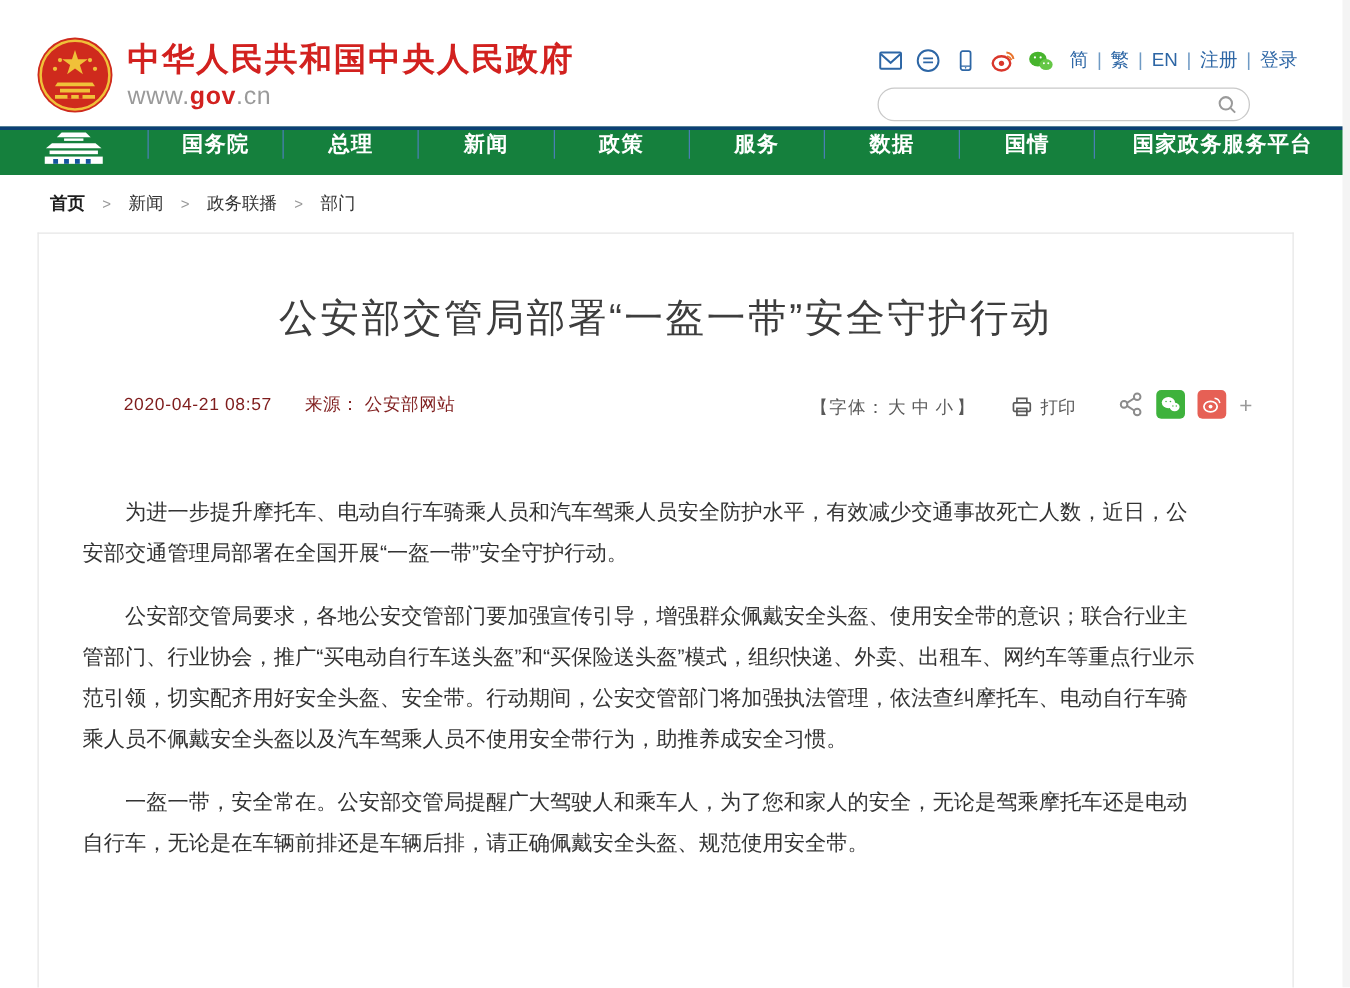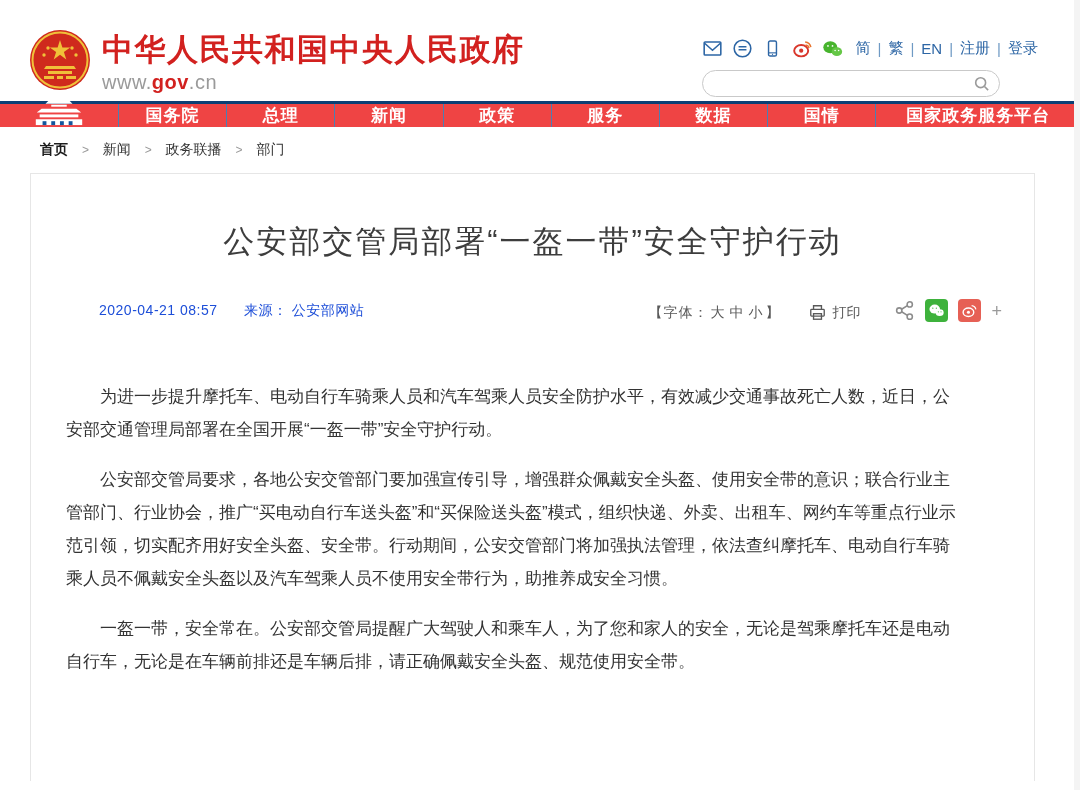--- a/index.html
+++ b/index.html
@@ -10,59 +10,59 @@
     font-family:"Liberation Sans","DejaVu Sans",sans-serif;
     color:#333;
     position:relative;
   }
 
   
   .header { height:101px; position:relative; background:#fff; }
   .brand { position:absolute; left:28px; top:28px; display:flex; align-items:flex-start; }
   .emblem { width:64px; height:64px; flex:none; }
   .brand-text { margin-left:10px; padding-top:6px; }
-  .site-title { color:#d2211f; font-size:31px; font-weight:bold; letter-spacing:1.5px; line-height:1; }
+  .site-title { color:#d2211f; font-size:26px; font-weight:bold; letter-spacing:1.5px; line-height:1; }
   .site-url { font-size:20px; color:#9a9a9a; margin-top:6px; letter-spacing:.5px; }
   .site-url .red { color:#d2211f; font-weight:bold; }
 
   .header-right { position:absolute; right:42px; top:38px; }
   .icon-row { display:flex; align-items:center; justify-content:flex-end; gap:9px; }
   .hicon { width:21px; height:21px; display:inline-flex; align-items:center; justify-content:center; cursor:pointer; }
   .lang-links { display:flex; align-items:center; font-size:15px; color:#2d66a5; margin-left:4px; }
   .lang-links a { color:#2d66a5; text-decoration:none; cursor:pointer; }
   .lang-sep { color:#6f9ac4; margin:0 7px; }
   .search-box { margin-top:11px; width:298px; height:27px; border:1px solid #c9c9c9; border-radius:14px;
     position:relative; background:#fff; }
   .search-box input { position:absolute; left:12px; top:1px; width:250px; height:23px; border:none; outline:none;
     font-size:14px; background:transparent; }
   .search-btn { position:absolute; right:8px; top:4px; width:18px; height:18px; cursor:pointer; }
 
   
-  .nav { height:26px; background:#ef4444; border-top:3px solid #0c3f74; display:flex; align-items:flex-end; }
+  .nav { height:39px; background:#15803d; border-top:3px solid #0c3f74; display:flex; align-items:flex-start; }
   .nav-logo { width:118px; display:flex; align-items:center; justify-content:center; cursor:pointer; }
   .nav-item { flex:1; display:flex; align-items:center; justify-content:center;
     color:#fff; font-size:17px; font-weight:bold; letter-spacing:1px;
     border-left:1px solid #4a7fb4; cursor:pointer; white-space:nowrap; }
   .nav-item.wide { flex:1.9; }
 
   
   .breadcrumb { padding:14px 0 12px 40px; font-size:14px; color:#333; }
   .breadcrumb .crumb { cursor:pointer; }
   .breadcrumb .crumb.first { font-weight:bold; color:#1d1d1d; }
   .breadcrumb .sep { color:#999; margin:0 10px; font-size:12px; }
 
   
   .card { margin:2px 45px 0 30px; background:#fff; border:1px solid #e6e6e6; border-bottom:none;
     height:608px; overflow:hidden; }
   .article-title { text-align:center; font-size:31px; color:#3d3d3d; font-weight:500;
     letter-spacing:2px; margin:46px 50px 0; line-height:1.4; }
 
   .meta-row { display:flex; justify-content:space-between; align-items:center;
     margin:36px 32px 0 68px; font-size:14px; }
-  .meta-left { color:#1d4ed8; letter-spacing:.5px; }
+  .meta-left { color:#7f1d1d; letter-spacing:.5px; }
   .meta-left .src-label { margin-left:22px; }
   .meta-right { display:flex; align-items:flex-end; color:#595959; }
   .font-ctrl { letter-spacing:1px; }
   .font-size-opt { cursor:pointer; margin:0 2px; }
   .print-btn { display:inline-flex; align-items:center; margin-left:28px; cursor:pointer; color:#595959; }
   .print-btn svg { margin-right:5px; }
   .share-group { display:inline-flex; align-items:center; margin-left:34px; gap:10px; }
   .share-node { cursor:pointer; display:inline-flex; }
   .share-sq { width:23px; height:23px; border-radius:4px; display:inline-flex; align-items:center;
     justify-content:center; cursor:pointer; }

